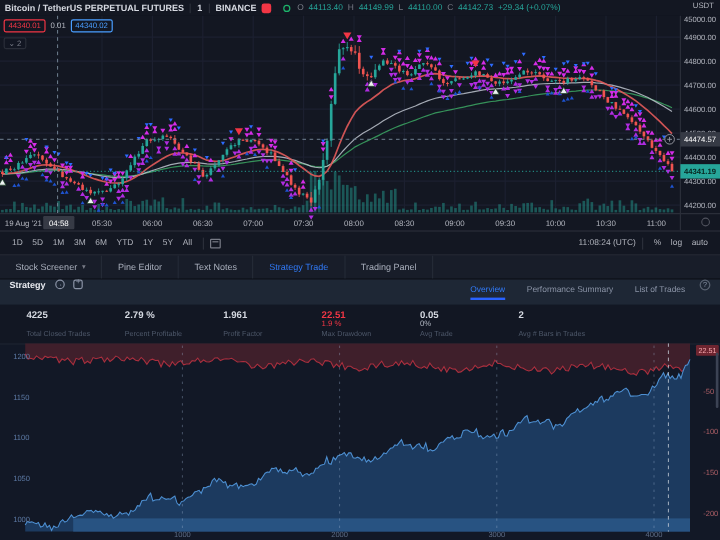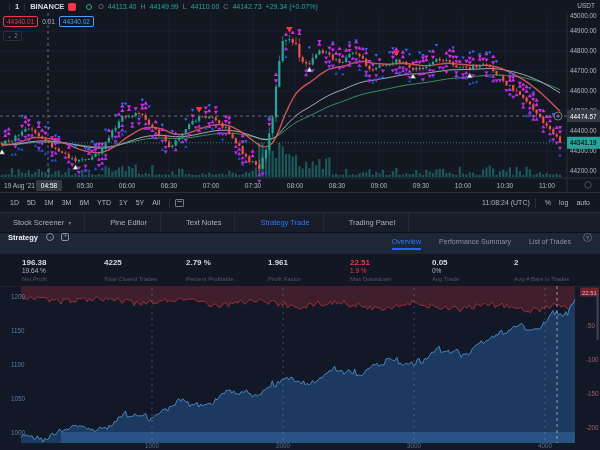--- a/index.html
+++ b/index.html
@@ -28,21 +28,21 @@
         border-top:1px solid #2a2e39;border-bottom:1px solid #2a2e39;display:flex;align-items:center;
         font-size:7px;color:#b2b5be;padding:0 6px;}
   .rng{padding:2px 4px;cursor:pointer;}
   .tb-sep{width:1px;height:10px;background:#2a2e39;margin:0 5px;}
   .spacer{flex:1;}
   .cal{width:9px;height:8px;border:1px solid #787b86;border-radius:1px;position:relative;}
   .cal:before{content:"";position:absolute;top:1px;left:1px;right:1px;height:1px;background:#787b86;}
   .scale-btn{padding:2px 4px;}
   
   .ptabs{position:absolute;top:213px;left:0;width:600px;height:20px;background:#181d29;
-         border-bottom:1px solid #0d1017;display:flex;align-items:stretch;font-size:7.5px;color:#aab0bd;gap:12px;}
+         border-bottom:1px solid #0d1017;display:flex;align-items:stretch;font-size:7.5px;color:#aab0bd;}
   .ptab{display:flex;align-items:center;gap:4px;padding:0 13px;border-right:1px solid #242a36;cursor:pointer;}
   .ptab.active{color:#3179f5;}
   .caret{font-size:6px;color:#787b86;}
   
   .sbar{position:absolute;top:233px;left:0;width:600px;height:21px;background:#1e2735;
         display:flex;align-items:flex-start;font-size:7.5px;padding:0 8px;}
   .sbar .title{font-weight:bold;color:#e8eaf0;font-size:7.5px;margin-right:8px;}
   .ic-ring{width:8px;height:8px;border:1px solid #8a93a6;border-radius:50%;position:relative;margin-right:7px;}
   .ic-ring:after{content:"";position:absolute;top:2.5px;left:2.5px;width:1.5px;height:1.5px;background:#8a93a6;border-radius:50%;}
   .ic-sq{width:8px;height:8px;border:1px solid #8a93a6;border-radius:2px;position:relative;}
@@ -65,20 +65,21 @@
   .equity-band{position:absolute;top:286px;left:0;width:600px;height:164px;background:#121826;}
   svg{display:block;}
   svg text{font-family:"Liberation Sans","DejaVu Sans",sans-serif;}
 </style>
 </head>
 <body>
 
 <div class="app">
 
   <div class="hdr">
+    <span>Bitcoin / TetherUS PERPETUAL FUTURES</span>
     <span class="sep"></span>
     <span>1</span>
     <span class="sep"></span>
     <span>BINANCE</span>
     <span class="flag"></span>
     <span class="mkt-dot"></span>
     <span class="quote">
         <span class="k">O</span>
         <span>44113.40</span>
         <span class="k">H</span>
@@ -1130,25 +1131,20 @@
     <span class="rtabs" id="rtabs">
         <span class="rtab active">Overview</span>
         <span class="rtab">Performance Summary</span>
         <span class="rtab">List of Trades</span>
       </span>
     <span class="help">?</span>
   </div>
 
   <div class="stats" id="stats">
       <div class="stat">
-        <div class="v">196.38</div>
-        <div class="s">19.64 %</div>
-        <div class="l">Net Profit</div>
-      </div>
-      <div class="stat">
         <div class="v">4225</div>
         <div class="s">&nbsp;</div>
         <div class="l">Total Closed Trades</div>
       </div>
       <div class="stat">
         <div class="v">2.79 %</div>
         <div class="s">&nbsp;</div>
         <div class="l">Percent Profitable</div>
       </div>
       <div class="stat">

